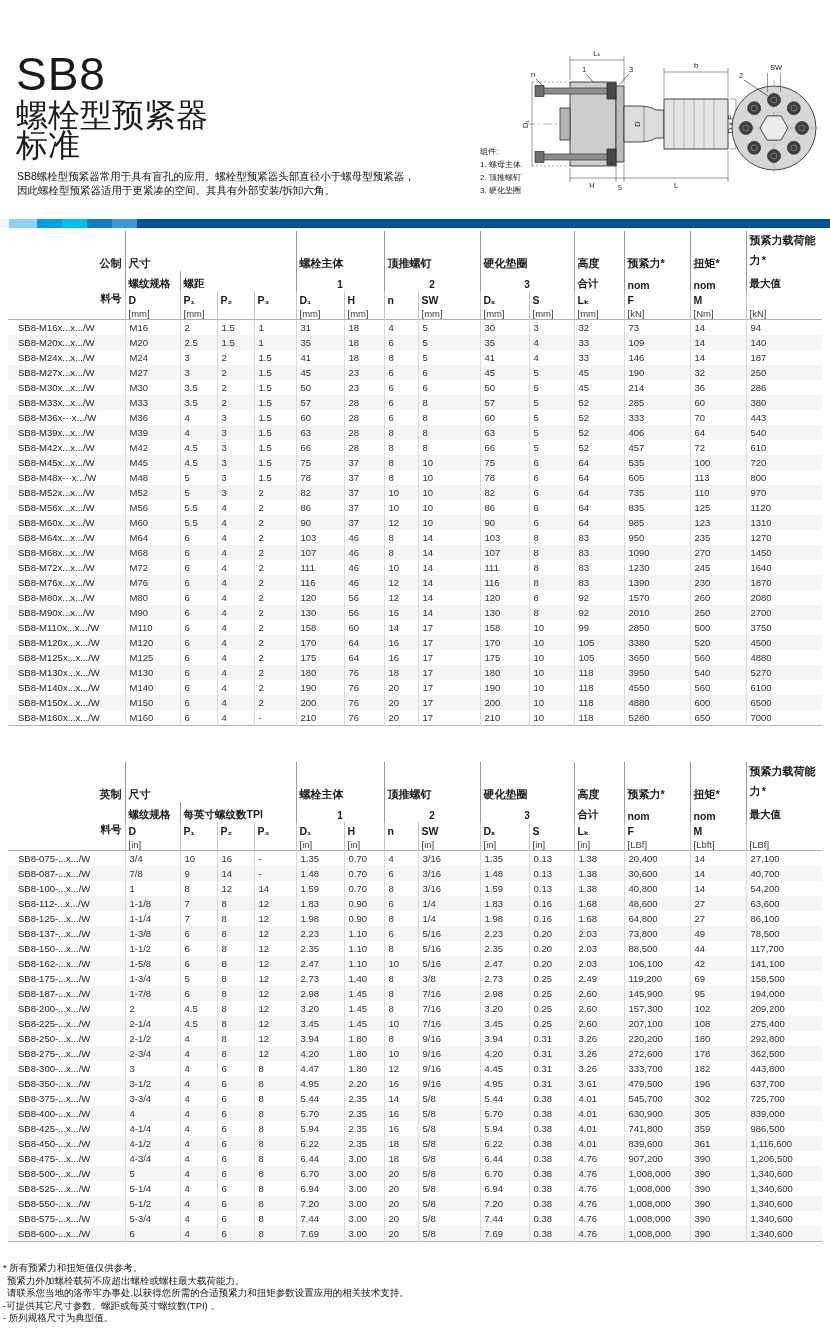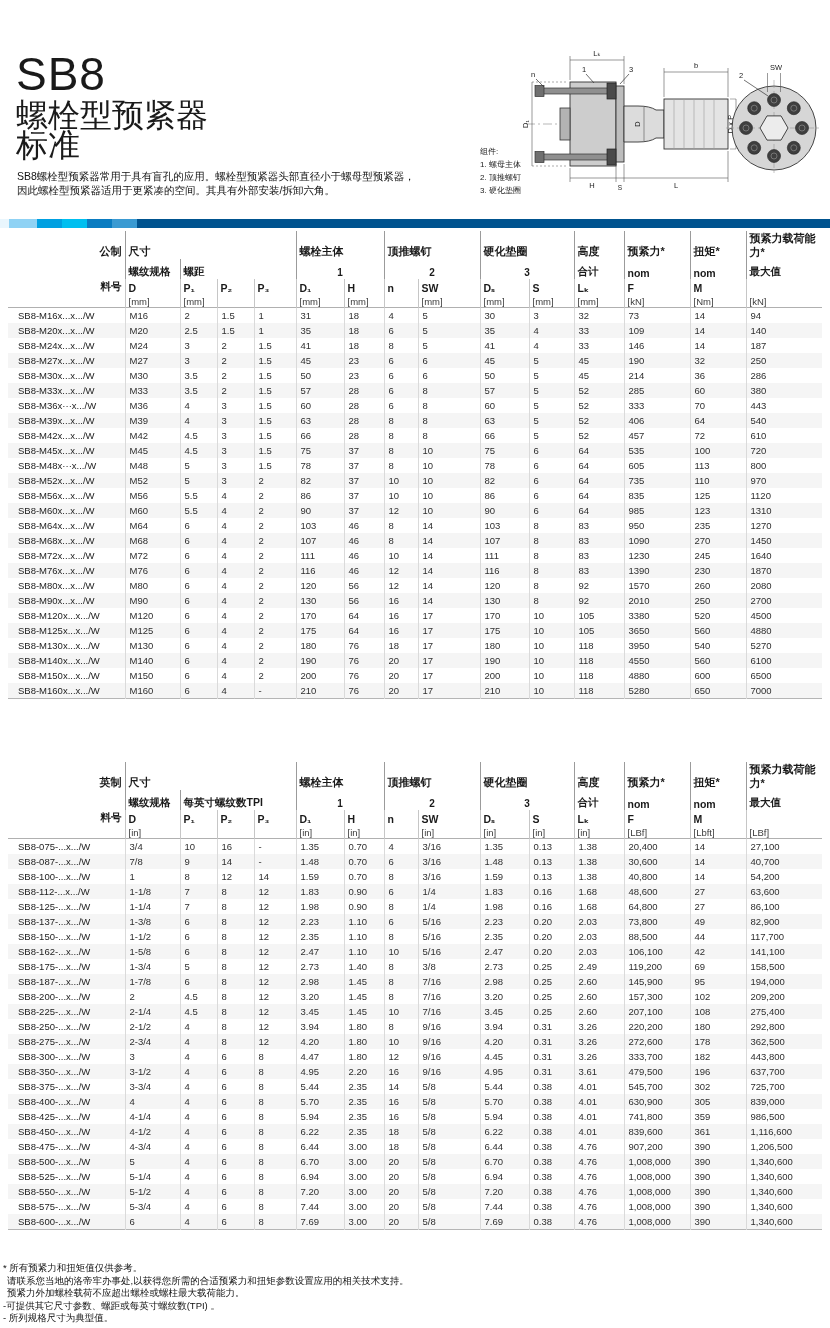--- a/index.html
+++ b/index.html
@@ -24,21 +24,21 @@
   .tbl tbody tr:nth-child(even){background:#f5f5f5;}
   .tbl tbody tr:first-child td{border-top:1px solid #b0b0b0;}
   .tbl td:not(:first-child){border-left:1px solid #dadada;}
   tr.h1 th{height:27px;font-size:11px;}
   tr.h2 th{height:19px;}
   tr.h3 th{height:15px;}
   tr.h4 th{height:13px;font-weight:normal;font-size:9.5px;color:#3c3c3c;}
   tr.h1 th.bl, tr.h2 th.bl{border-left:1px solid #9b9b9b;}
   tr.h3 th:not(:first-child), tr.h4 th:not(:first-child){border-left:1px solid #c6c6c6;}
   th.num{text-align:center;font-size:10px;padding-bottom:1px;}
-  th.wrap{white-space:normal;line-height:14px;}
+  th.wrap{white-space:normal;line-height:20px;font-family:Liberation Mono, monospace;}
   #metric-wrap{position:absolute;left:8px;top:231px;}
   #imperial-wrap{position:absolute;left:8px;top:762px;}
   
   #notes{position:absolute;left:3px;top:1262px;font-size:9.5px;line-height:12.5px;color:#111;}
   .note-indent{padding-left:4px;}
   
   text{font-family:"Liberation Sans","DejaVu Sans",sans-serif;fill:#222;}
 </style>
 </head>
 <body>
@@ -577,20 +577,37 @@
             <td>16</td>
             <td>14</td>
             <td>130</td>
             <td>8</td>
             <td>92</td>
             <td>2010</td>
             <td>250</td>
             <td>2700</td>
           </tr>
           <tr>
+            <td>SB8-M110x...x.../W</td>
+            <td>M110</td>
+            <td>6</td>
+            <td>4</td>
+            <td>2</td>
+            <td>158</td>
+            <td>60</td>
+            <td>14</td>
+            <td>17</td>
+            <td>158</td>
+            <td>10</td>
+            <td>99</td>
+            <td>2850</td>
+            <td>500</td>
+            <td>3750</td>
+          </tr>
+          <tr>
             <td>SB8-M120x...x.../W</td>
             <td>M120</td>
             <td>6</td>
             <td>4</td>
             <td>2</td>
             <td>170</td>
             <td>64</td>
             <td>16</td>
             <td>17</td>
             <td>170</td>
@@ -861,21 +878,21 @@
             <td>12</td>
             <td>2.23</td>
             <td>1.10</td>
             <td>6</td>
             <td>5/16</td>
             <td>2.23</td>
             <td>0.20</td>
             <td>2.03</td>
             <td>73,800</td>
             <td>49</td>
-            <td>82,900</td>
+            <td>78,500</td>
           </tr>
           <tr>
             <td>SB8-150-...x.../W</td>
             <td>1-1/2</td>
             <td>6</td>
             <td>8</td>
             <td>12</td>
             <td>2.35</td>
             <td>1.10</td>
             <td>8</td>
@@ -1209,19 +1226,19 @@
             <td>1,008,000</td>
             <td>390</td>
             <td>1,340,600</td>
           </tr>
         </tbody>
     </table>
   </div>
 
   <div id="notes">
     <div>* 所有预紧力和扭矩值仅供参考。</div>
+    <div class="note-indent">预紧力外加螺栓载荷不应超出螺栓或螺柱最大载荷能力。</div>
     <div class="note-indent">请联系您当地的洛帝牢办事处,以获得您所需的合适预紧力和扭矩参数设置应用的相关技术支持。</div>
-    <div class="note-indent">预紧力外加螺栓载荷不应超出螺栓或螺柱最大载荷能力。</div>
     <div>-可提供其它尺寸参数、螺距或每英寸螺纹数(TPI) 。</div>
     <div>- 所列规格尺寸为典型值。</div>
   </div>
 
 </div>
 
 </body></html>

